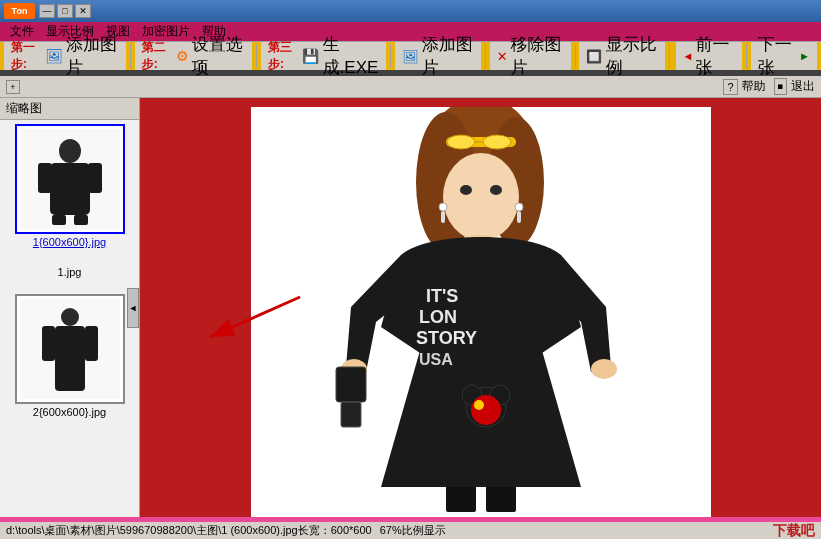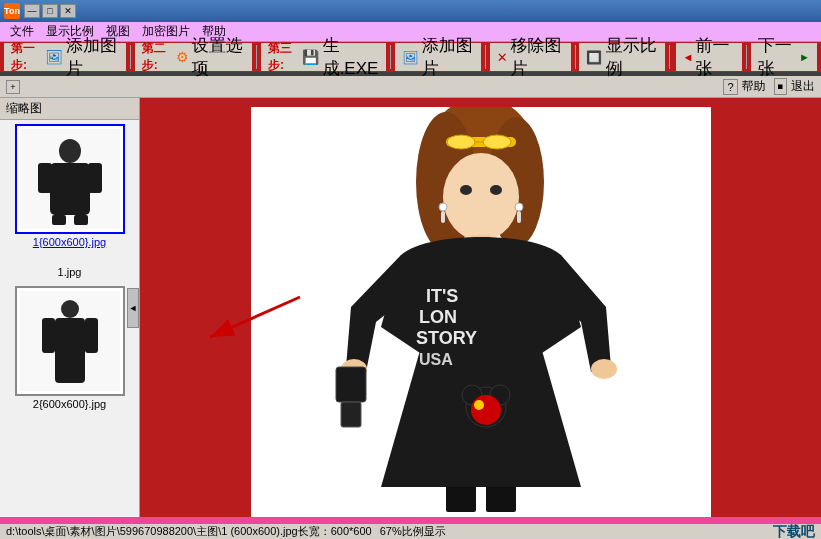--- a/index.html
+++ b/index.html
@@ -8,21 +8,21 @@
     
     .title-bar {
       background: linear-gradient(to bottom, #4a7fc1, #2d5fa0);
       height: 22px;
       display: flex;
       align-items: center;
       padding: 0 4px;
       color: white;
     }
     .title-bar-icon {
-      width: 16px; height: 16px;
+      width: 31px; height: 16px;
       background: #ff6600;
       border-radius: 2px;
       margin-right: 4px;
       font-size: 9px;
       display: flex; align-items: center; justify-content: center;
       color: white; font-weight: bold;
     }
     .title-bar-text { flex: 1; font-size: 12px; }
     .title-bar-buttons { display: flex; gap: 2px; }
     .title-btn {
@@ -31,41 +31,41 @@
       border: 1px solid #888;
       font-size: 9px;
       display: flex; align-items: center; justify-content: center;
       cursor: pointer;
       color: #000;
     }
     .title-btn.close { background: #c0c0c0; }
     
     
     .menu-bar {
-      background: #f0abfc;
+      background: #be185d;
       height: 20px;
       display: flex;
       align-items: center;
       padding: 0 4px;
       border-bottom: 1px solid #a0a0a0;
     }
     .menu-item {
       padding: 2px 6px;
       font-size: 12px;
       cursor: pointer;
     }
     
     
     .toolbar {
-      background: #b91c1c;
+      background: #eab308;
       height: 34px;
       display: flex;
       align-items: center;
       padding: 2px 4px;
-      border-bottom: 4px solid #404040;
+      border-bottom: 6px solid #404040;
       gap: 2px;
     }
     .toolbar-btn {
       display: flex;
       align-items: center;
       gap: 3px;
       padding: 3px 6px;
       background: #d4d0c8;
       border: 1px solid transparent;
       cursor: pointer;
@@ -180,28 +180,28 @@
       overflow: hidden;
     }
     
     
     .bottom-status {
       background: #d4d0c8;
       height: 22px;
       display: flex;
       align-items: center;
       padding: 0 6px;
-      border-top: 7px solid #ec4899;
+      border-top: 5px solid #ec4899;
       font-size: 11px;
     }
     .watermark {
       margin-left: auto;
       font-size: 14px;
       font-weight: bold;
-      color: #0c4a6e;
+      color: #b91c1c;
     }
     
     
     .arrow-indicator {
       position: absolute;
       left: 50px;
       top: 45%;
       pointer-events: none;
     }
     
@@ -325,21 +325,21 @@
             <rect x="54" y="86" width="14" height="10" rx="2" fill="#1a1a1a"></rect>
           </svg>
         </div>
         <span class="thumb-label">1{600x600}.jpg</span>
       </div>
 
       <div class="thumb-item" style="margin-top:16px;">
         <span class="thumb-label plain">1.jpg</span>
       </div>
 
-      <div class="thumb-item" style="margin-top:8px;">
+      <div class="thumb-item" style="margin-top:16px;">
         <div class="thumb-img">
           <svg width="100" height="100" viewBox="0 0 100 100">
             <rect width="100" height="100" fill="#f8f8f8"></rect>
             <ellipse cx="50" cy="18" rx="9" ry="9" fill="#2a2a2a"></ellipse>
             <rect x="35" y="27" width="30" height="65" rx="4" fill="#1a1a1a"></rect>
             <rect x="22" y="27" width="13" height="35" rx="3" fill="#1a1a1a"></rect>
             <rect x="65" y="27" width="13" height="35" rx="3" fill="#1a1a1a"></rect>
           </svg>
         </div>
         <span class="thumb-label plain">2{600x600}.jpg</span>

